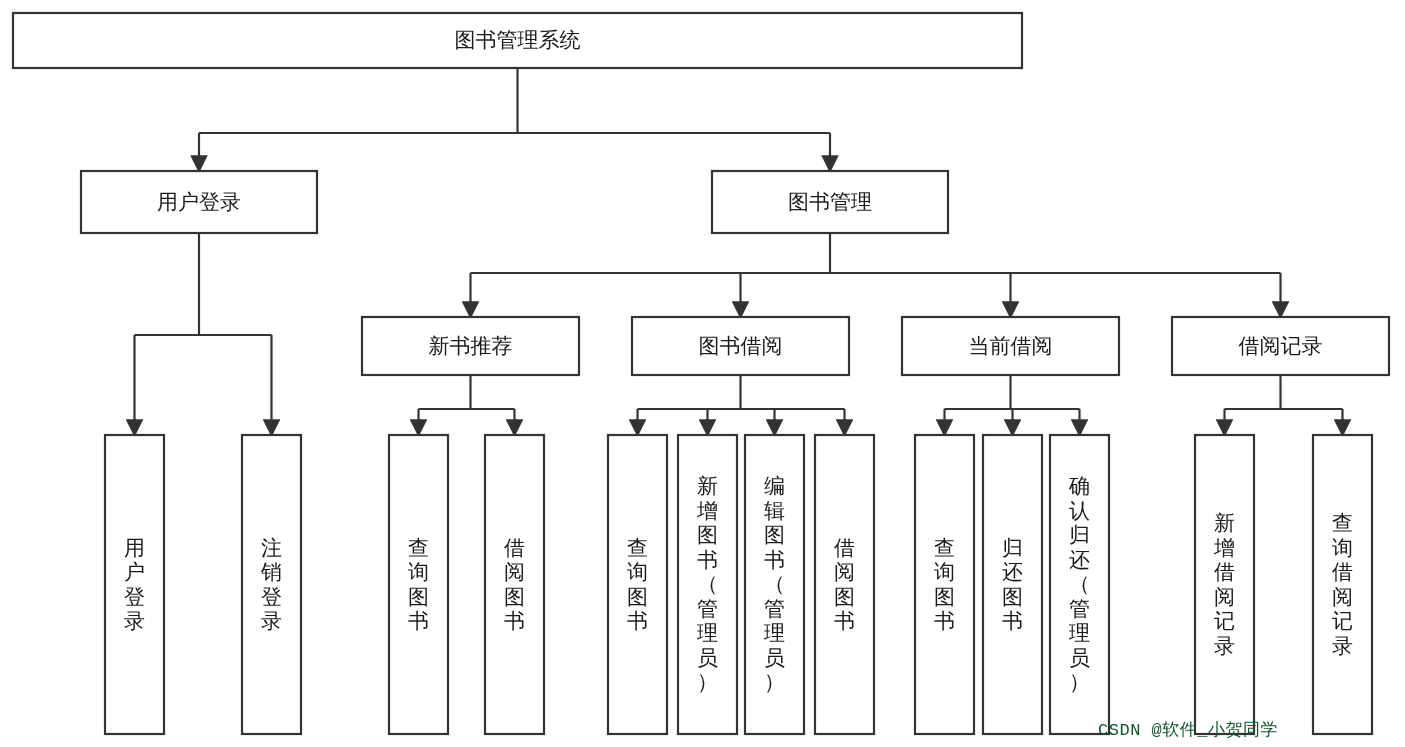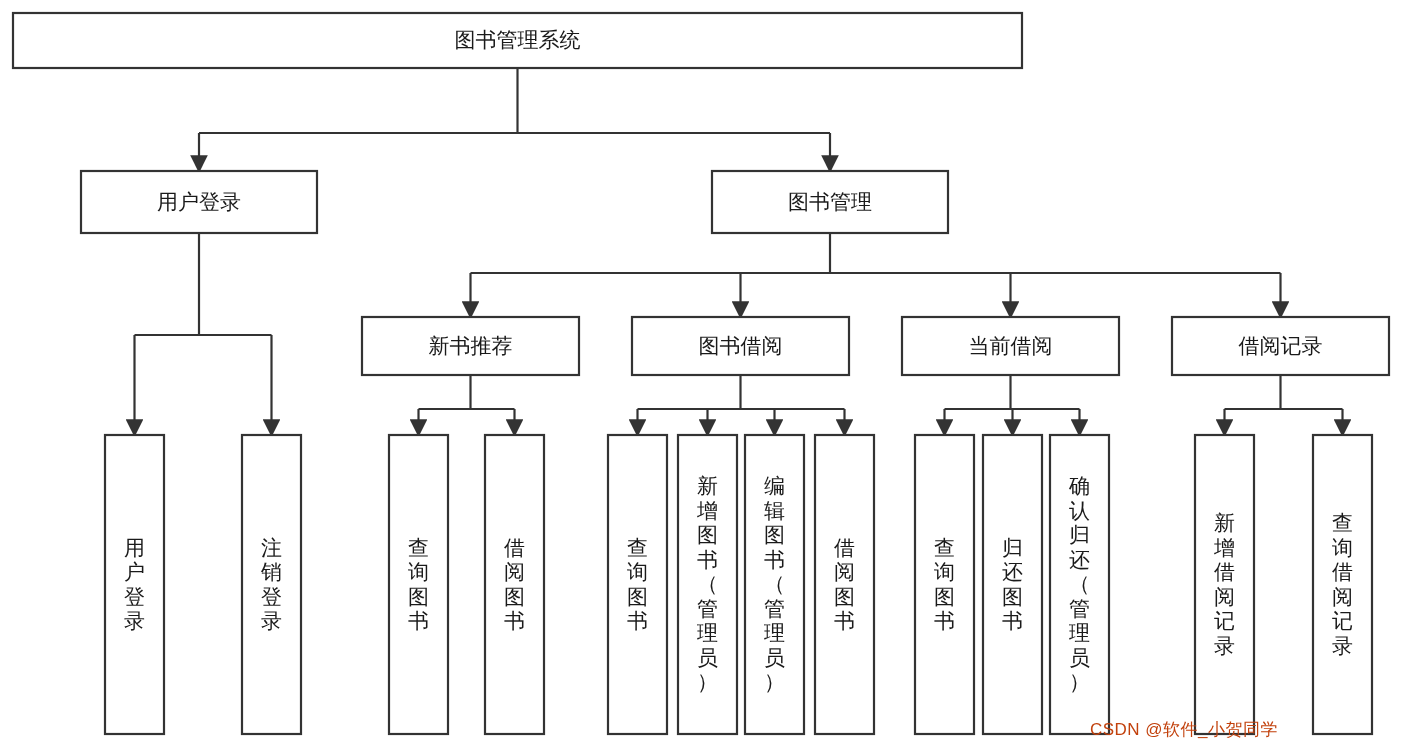--- a/index.html
+++ b/index.html
@@ -52,23 +52,23 @@
     fill: none;
   }
   .arrow-head {
     fill: #333333;
     stroke: none;
   }
   .watermark-text {
     position: absolute;
     right: 10px;
     bottom: 6px;
-    font-family: Liberation Sans, sans-serif;
+    font-family: Liberation Mono, monospace;
     font-size: 17px;
-    color: #c2410c;
+    color: #14532d;
     letter-spacing: 0.5px;
     white-space: nowrap;
     user-select: none;
   }
 </style>
 </head>
 <body>
 
 <div id="diagram-root">
   <svg id="tree-svg" viewBox="0 0 1405 747" xmlns="http://www.w3.org/2000/svg">

